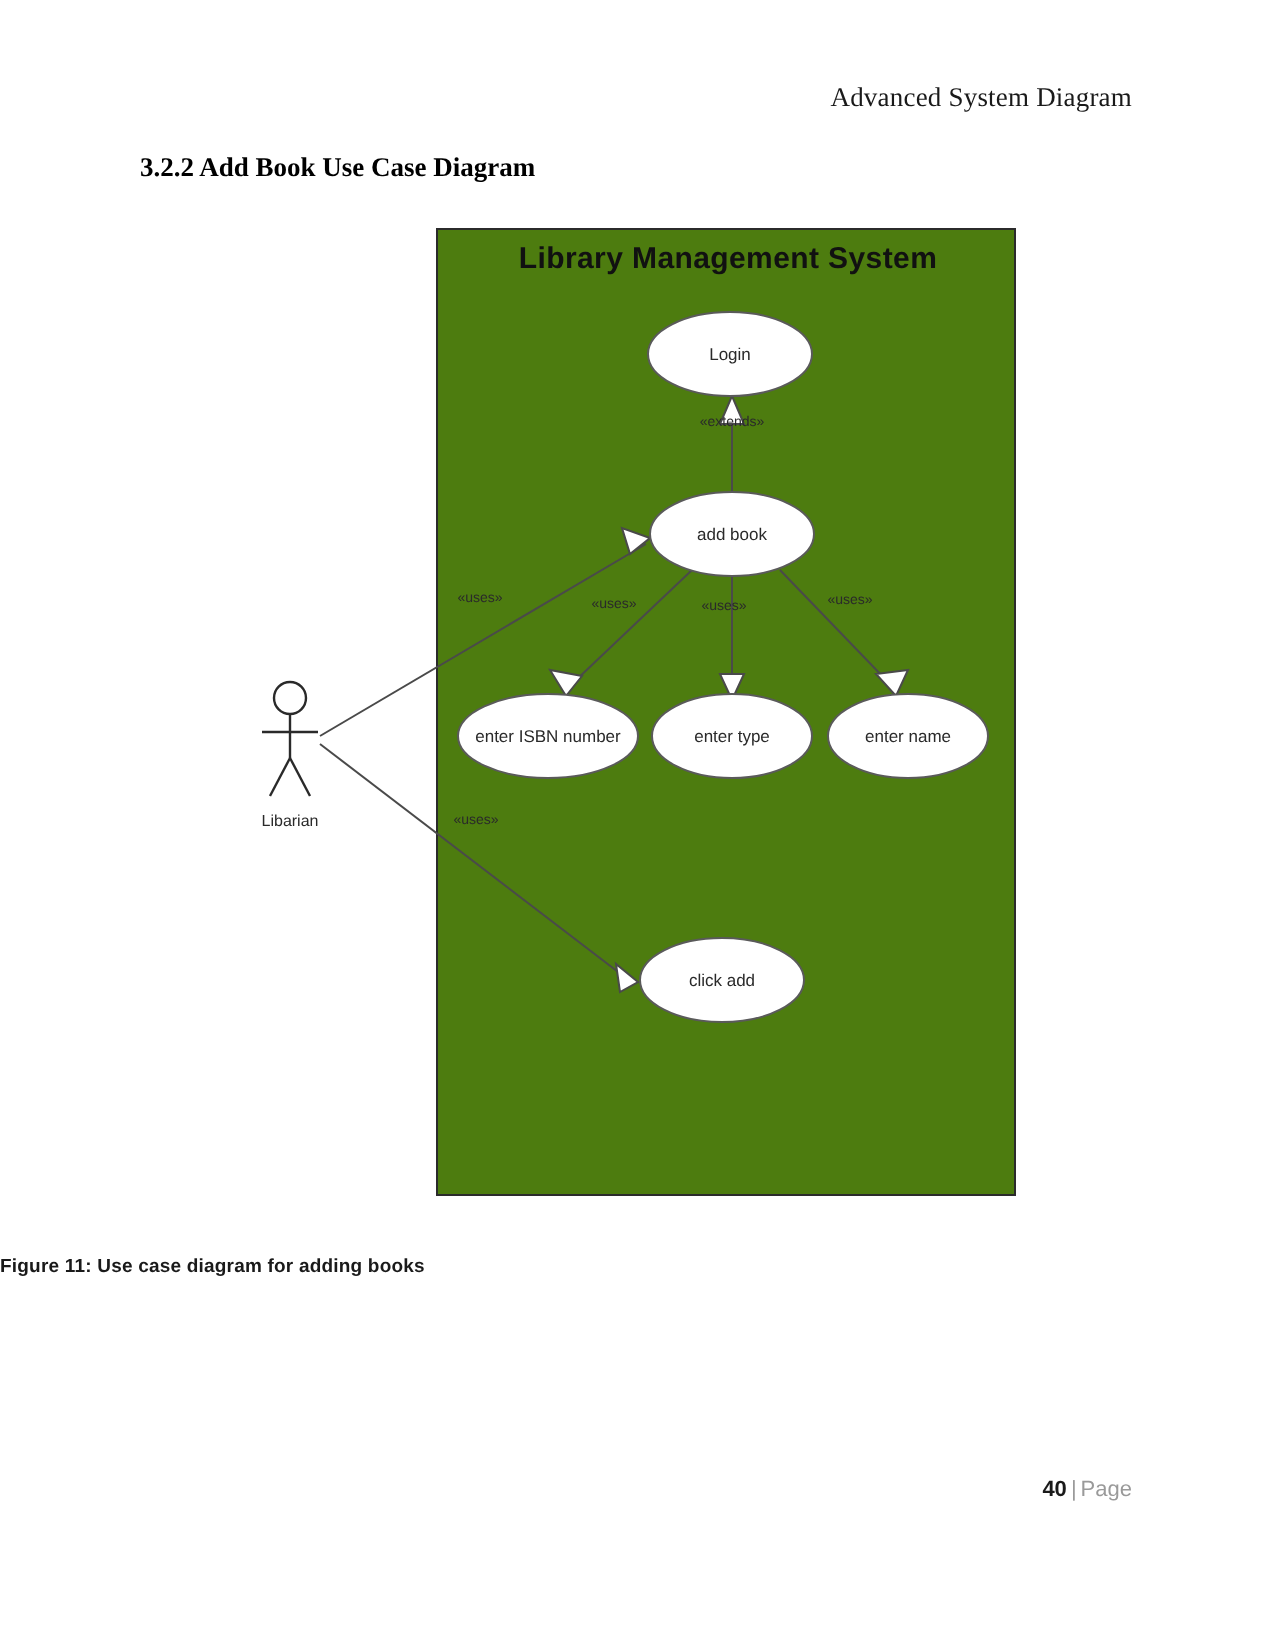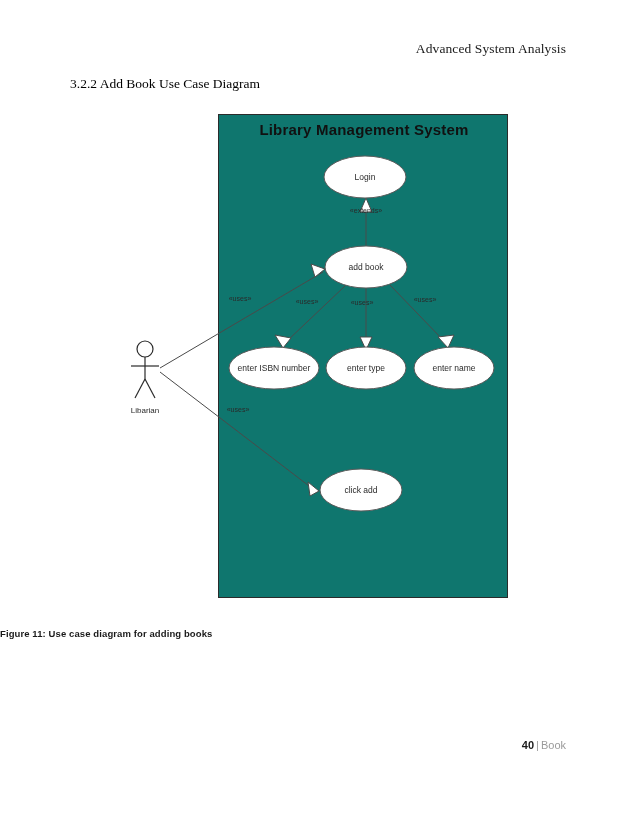--- a/index.html
+++ b/index.html
@@ -28,34 +28,34 @@
     white-space: nowrap;
   }
 
   
   .section-heading {
     position: absolute;
     top: 76px;
     left: 70px;
     font-family: "Liberation Serif", serif;
     font-size: 13.5px;
-    font-weight: normal;
+    font-weight: bold;
     color: #000000;
     white-space: nowrap;
   }
 
   
   .diagram-frame {
     position: absolute;
     left: 218px;
     top: 114px;
     width: 290px;
     height: 484px;
     border: 1px solid #2b2b2b;
-    background: #0f766e;
+    background: #4d7c0f;
     box-sizing: border-box;
   }
   .diagram-title {
     position: absolute;
     top: 6px;
     left: 0;
     width: 290px;
     text-align: center;
     font-family: "Liberation Sans", sans-serif;
     font-size: 15px;
@@ -140,21 +140,21 @@
     color: #9a9a9a;
     margin: 0 2px;
   }
   .footer-word {
     color: #9a9a9a;
   }
 </style>
 </head>
 <body>
 
-<div class="page-header">Advanced System Analysis</div>
+<div class="page-header">Advanced System Diagram</div>
 
 <div class="section-heading">3.2.2 Add Book Use Case Diagram</div>
 
 <div class="diagram-frame">
   <div class="diagram-title">Library Management System</div>
 </div>
 
 <svg class="diagram-canvas" viewBox="0 0 638 826" xmlns="http://www.w3.org/2000/svg">
 
   <line class="link-line" x1="366" y1="246" x2="366" y2="207"></line>
@@ -219,14 +219,14 @@
   <text class="stereo-label" x="240" y="301" text-anchor="middle">«uses»</text>
   <text class="stereo-label" x="307" y="304" text-anchor="middle">«uses»</text>
   <text class="stereo-label" x="362" y="305" text-anchor="middle">«uses»</text>
   <text class="stereo-label" x="425" y="302" text-anchor="middle">«uses»</text>
   <text class="stereo-label" x="238" y="412" text-anchor="middle">«uses»</text>
 </svg>
 
 <div class="figure-caption">Figure 11: Use case diagram for adding books</div>
 
 <div class="page-footer">
-  <span class="footer-number">40</span><span class="footer-sep">|</span><span class="footer-word">Book</span>
+  <span class="footer-number">40</span><span class="footer-sep">|</span><span class="footer-word">Page</span>
 </div>
 
 </body></html>

